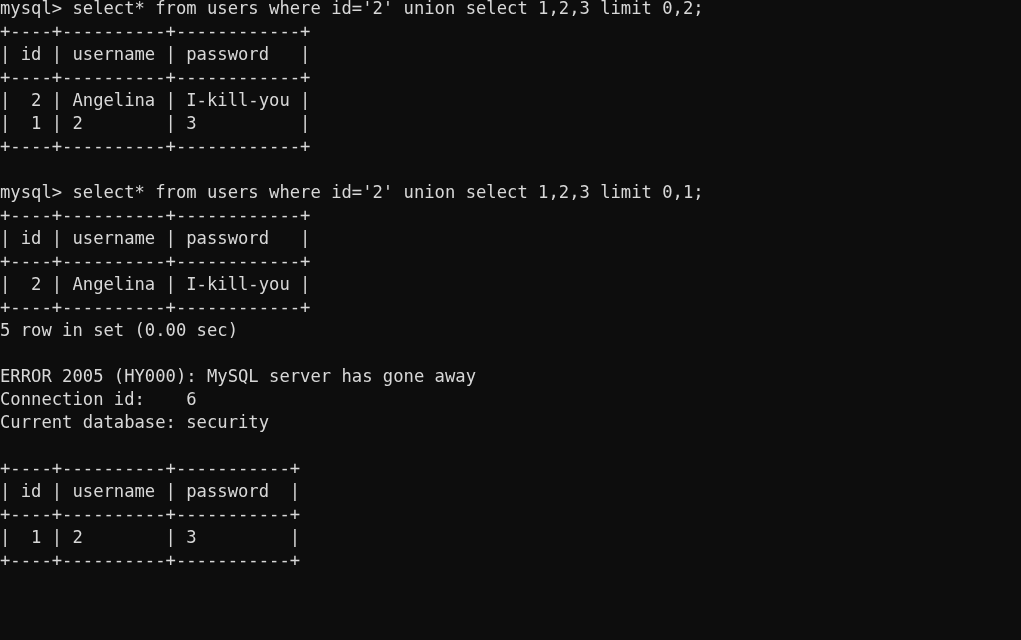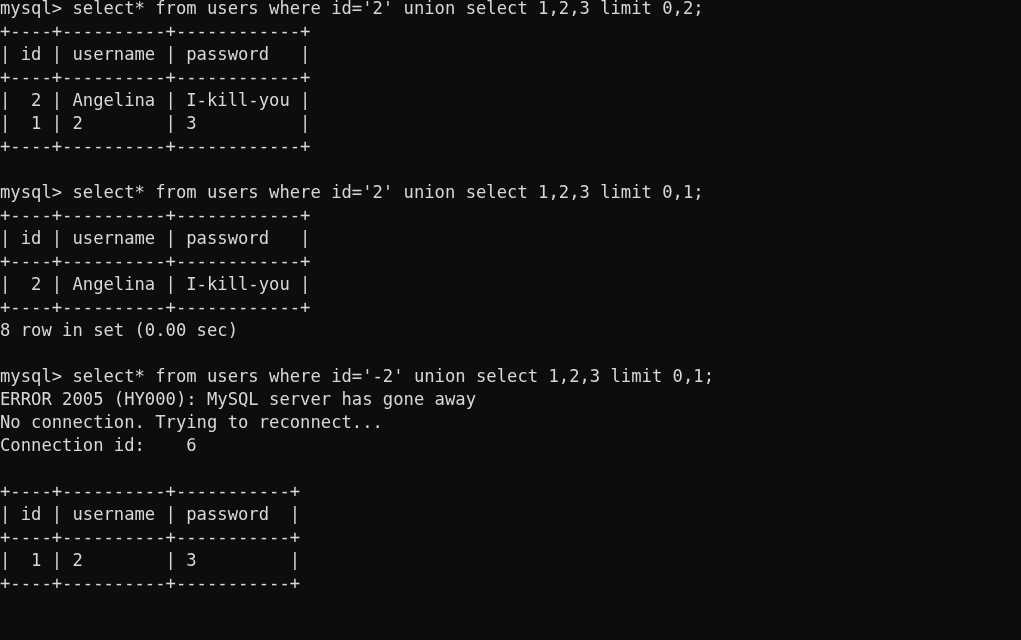--- a/index.html
+++ b/index.html
@@ -60,27 +60,26 @@
     <div class="term-line">|  1 | 2        | 3          |</div>
     <div class="term-line">+----+----------+------------+</div>
     <div class="term-line blank"></div>
 
     <div class="term-line">mysql&gt; select* from users where id='2' union select 1,2,3 limit 0,1;</div>
     <div class="term-line">+----+----------+------------+</div>
     <div class="term-line">| id | username | password   |</div>
     <div class="term-line">+----+----------+------------+</div>
     <div class="term-line">|  2 | Angelina | I-kill-you |</div>
     <div class="term-line">+----+----------+------------+</div>
-    <div class="term-line">8 row in set (0.00 sec)</div>
+    <div class="term-line">5 row in set (0.00 sec)</div>
     <div class="term-line blank"></div>
 
-    <div class="term-line">mysql&gt; select* from users where id='-2' union select 1,2,3 limit 0,1;</div>
     <div class="term-line">ERROR 2005 (HY000): MySQL server has gone away</div>
-    <div class="term-line">No connection. Trying to reconnect...</div>
     <div class="term-line">Connection id:    6</div>
+    <div class="term-line">Current database: security</div>
     <div class="term-line blank"></div>
 
     <div class="term-line">+----+----------+-----------+</div>
     <div class="term-line">| id | username | password  |</div>
     <div class="term-line">+----+----------+-----------+</div>
     <div class="term-line">|  1 | 2        | 3         |</div>
     <div class="term-line">+----+----------+-----------+</div>
 
   </div>
 </div>

